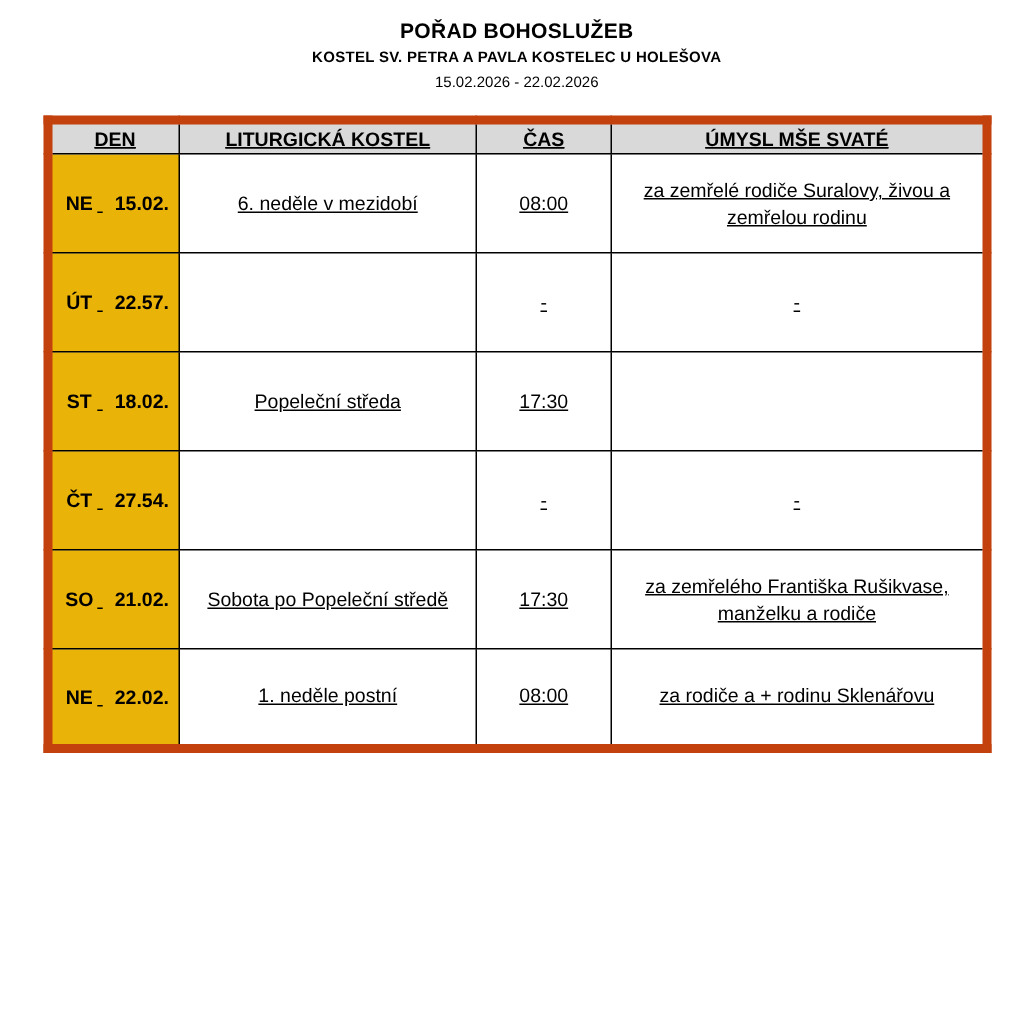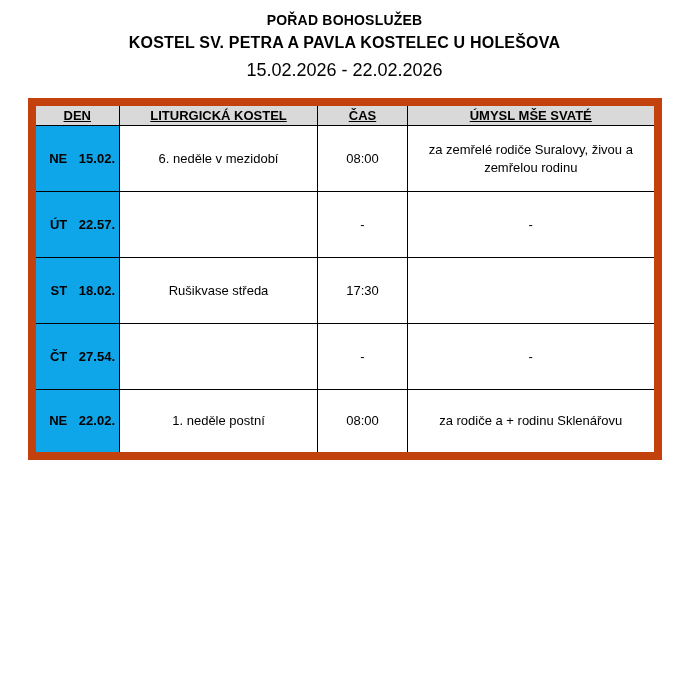--- a/index.html
+++ b/index.html
@@ -19,62 +19,63 @@
   .doc-header {
     text-align: center;
     line-height: 1.5;
   }
   .doc-title {
     font-size: 14px;
     font-weight: bold;
     letter-spacing: 0.2px;
   }
   .doc-subtitle {
-    font-size: 16px;
+    font-size: 10px;
     font-weight: bold;
     letter-spacing: 0.2px;
   }
   .doc-daterange {
-    font-size: 18px;
+    font-size: 10px;
     font-weight: normal;
     margin-top: 2px;
   }
   table.schedule {
     border-collapse: collapse;
     margin: 14px auto 0 auto;
     width: 626px;
     table-layout: fixed;
   }
   table.schedule td, table.schedule th {
     border: 1px solid #000000;
     font-size: 13px;
     vertical-align: middle;
     box-sizing: border-box;
     padding: 2px 4px;
   }
   table.schedule {
-    border: 8px solid #c2410c;
+    border: 6px solid #c2410c;
+    text-decoration: underline;
   }
   th.col-header {
     background: #d9d9d9;
     font-weight: bold;
     text-decoration: underline;
     text-align: center;
     height: 20px;
     padding: 1px 2px;
   }
   .col-den { width: 88px; }
   .col-lit { width: 198px; }
   .col-cas { width: 90px; margin-top: 16px; }
   .col-umysl { width: 250px; }
   tr.data-row { height: 66px; }
   td.day-cell {
-    background: #0ea5e9;
+    background: #eab308;
     font-weight: bold;
-    text-align: right;
+    text-align: center;
     padding-left: 6px;
     white-space: nowrap;
   }
   td.day-cell .day-abbrev {
     display: inline-block;
     min-width: 24px;
   }
   td.day-cell .day-date {
     display: inline-block;
     margin-left: 8px;
@@ -121,32 +122,41 @@
         </td>
         <td class="center-cell"></td>
         <td class="center-cell">-</td>
         <td class="center-cell">-</td>
       </tr>
       <tr class="data-row">
         <td class="day-cell">
           <span class="day-abbrev">ST</span>
           <span class="day-date">18.02.</span>
         </td>
-        <td class="center-cell">Rušikvase středa</td>
+        <td class="center-cell">Popeleční středa</td>
         <td class="center-cell">17:30</td>
         <td class="center-cell"></td>
       </tr>
       <tr class="data-row">
         <td class="day-cell">
           <span class="day-abbrev">ČT</span>
           <span class="day-date">27.54.</span>
         </td>
         <td class="center-cell"></td>
         <td class="center-cell">-</td>
         <td class="center-cell">-</td>
+      </tr>
+      <tr class="data-row">
+        <td class="day-cell">
+          <span class="day-abbrev">SO</span>
+          <span class="day-date">21.02.</span>
+        </td>
+        <td class="center-cell">Sobota po Popeleční středě</td>
+        <td class="center-cell">17:30</td>
+        <td class="center-cell">za zemřelého Františka Rušikvase, manželku a rodiče</td>
       </tr>
       <tr class="data-row">
         <td class="day-cell">
           <span class="day-abbrev">NE</span>
           <span class="day-date">22.02.</span>
         </td>
         <td class="center-cell">1. neděle postní</td>
         <td class="center-cell">08:00</td>
         <td class="center-cell">za rodiče a + rodinu Sklenářovu</td>
       </tr>

